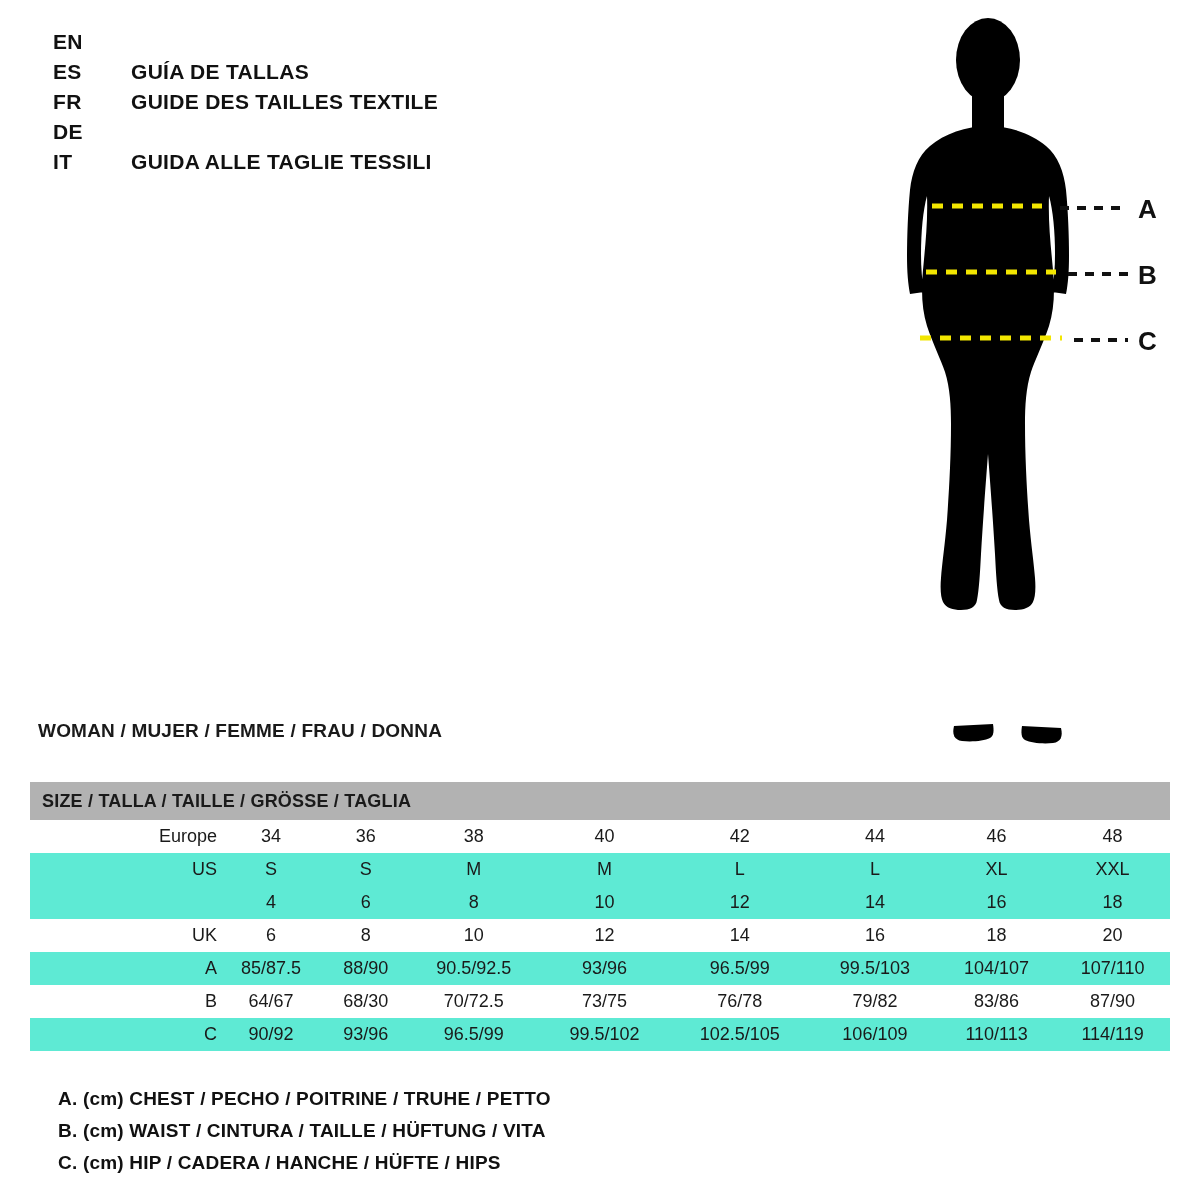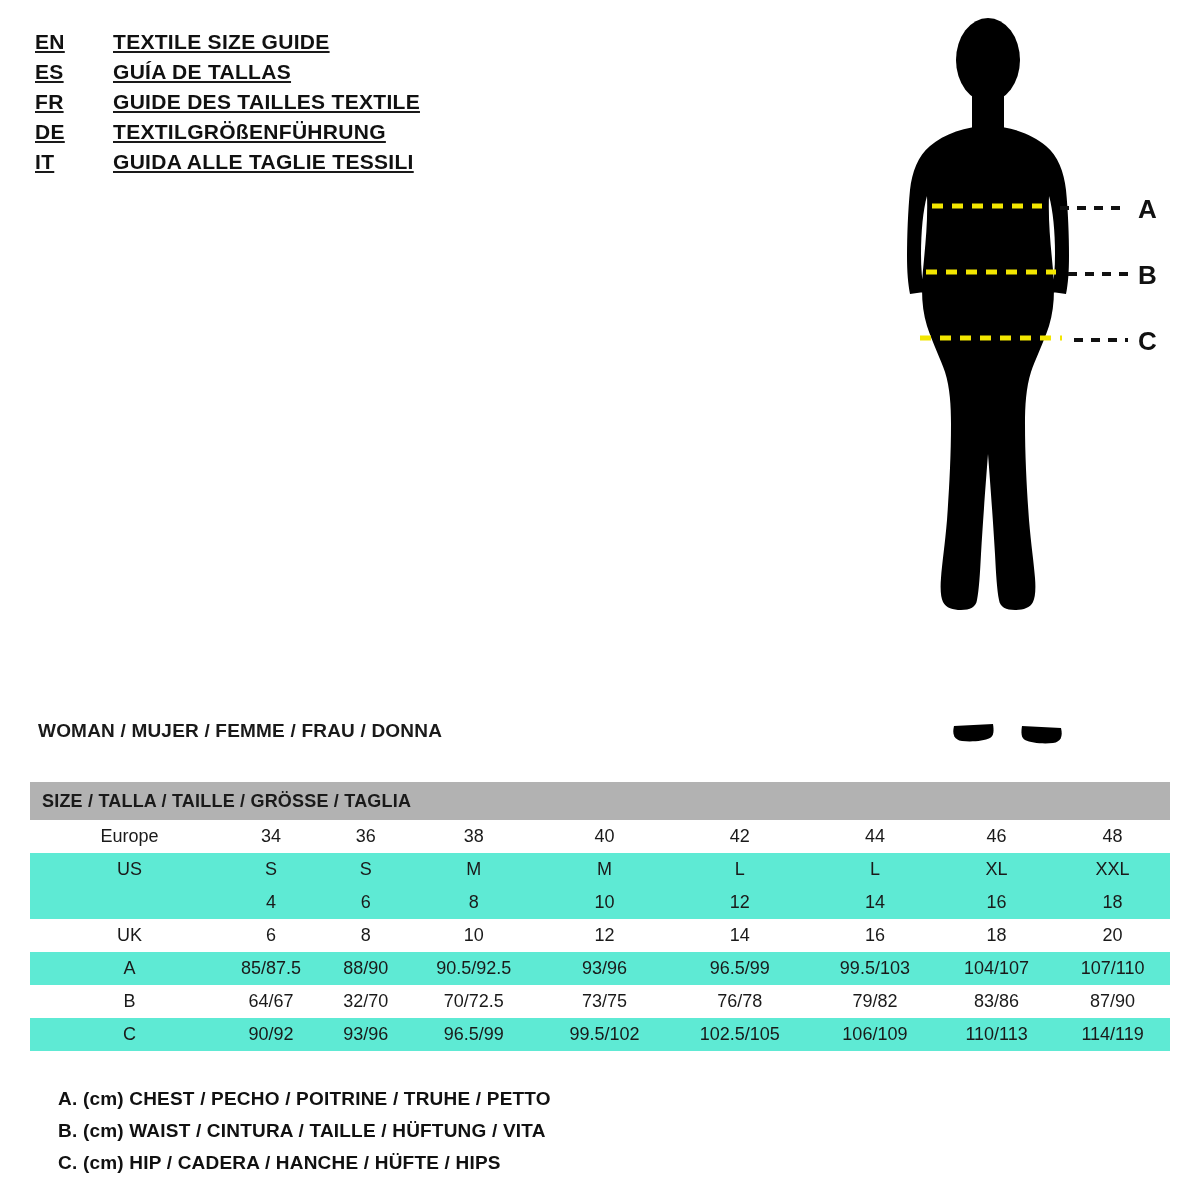--- a/index.html
+++ b/index.html
@@ -13,23 +13,22 @@
     position: relative;
     font-family: "Liberation Sans", sans-serif;
     color: #1a1a1a;
     overflow: hidden;
   }
 
   
   .lang-block {
     position: absolute;
     top: 30px;
-    left: 35px;
+    left: 53px;
     width: 620px;
-    text-decoration: underline;
   }
   .lang-row {
     display: flex;
     align-items: baseline;
     height: 30px;
     font-size: 21px;
     font-weight: bold;
     letter-spacing: 0.3px;
     color: #111;
   }
@@ -73,21 +72,21 @@
     font-size: 18px;
   }
   .size-table td, .size-table th {
     padding: 6px 0 6px 0;
     text-align: center;
     font-weight: normal;
     color: #1a1a1a;
     height: 20px;
   }
   .size-table .rowhead {
-    text-align: center;
+    text-align: right;
     padding-left: 12px;
     width: 175px;
   }
   .size-table tr.header-row th {
     background: #b2b2b2;
     text-align: left;
     padding-left: 12px;
     font-weight: bold;
     font-size: 18px;
     letter-spacing: 0.2px;
@@ -124,33 +123,31 @@
     font-weight: bold;
     fill: #111;
   }
 </style>
 </head>
 <body>
 
 <div class="lang-block">
   <div class="lang-row">
     <span class="lang-code">EN</span>
-    <span class="lang-text">TEXTILE SIZE GUIDE</span>
   </div>
   <div class="lang-row">
     <span class="lang-code">ES</span>
     <span class="lang-text">GUÍA DE TALLAS</span>
   </div>
   <div class="lang-row">
     <span class="lang-code">FR</span>
     <span class="lang-text">GUIDE DES TAILLES TEXTILE</span>
   </div>
   <div class="lang-row">
     <span class="lang-code">DE</span>
-    <span class="lang-text">TEXTILGRÖßENFÜHRUNG</span>
   </div>
   <div class="lang-row">
     <span class="lang-code">IT</span>
     <span class="lang-text">GUIDA ALLE TAGLIE TESSILI</span>
   </div>
 </div>
 
 <div class="figure-wrap">
   <svg width="330" height="740" viewBox="0 0 330 740" xmlns="http://www.w3.org/2000/svg">
     <g fill="#000000">
@@ -283,21 +280,21 @@
       <td>93/96</td>
       <td>96.5/99</td>
       <td>99.5/103</td>
       <td>104/107</td>
       <td>107/110</td>
     </tr>
 
     <tr class="plain">
       <td class="rowhead">B</td>
       <td>64/67</td>
-      <td>32/70</td>
+      <td>68/30</td>
       <td>70/72.5</td>
       <td>73/75</td>
       <td>76/78</td>
       <td>79/82</td>
       <td>83/86</td>
       <td>87/90</td>
     </tr>
 
     <tr class="alt">
       <td class="rowhead">C</td>

